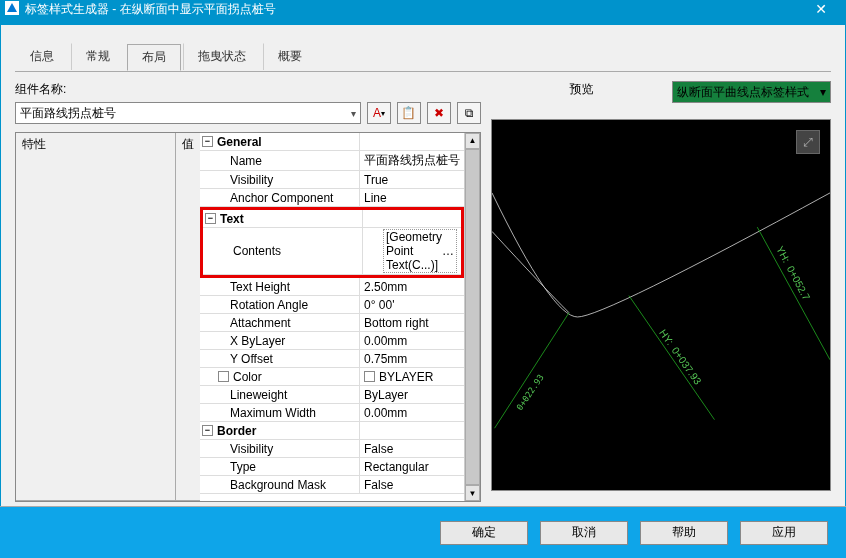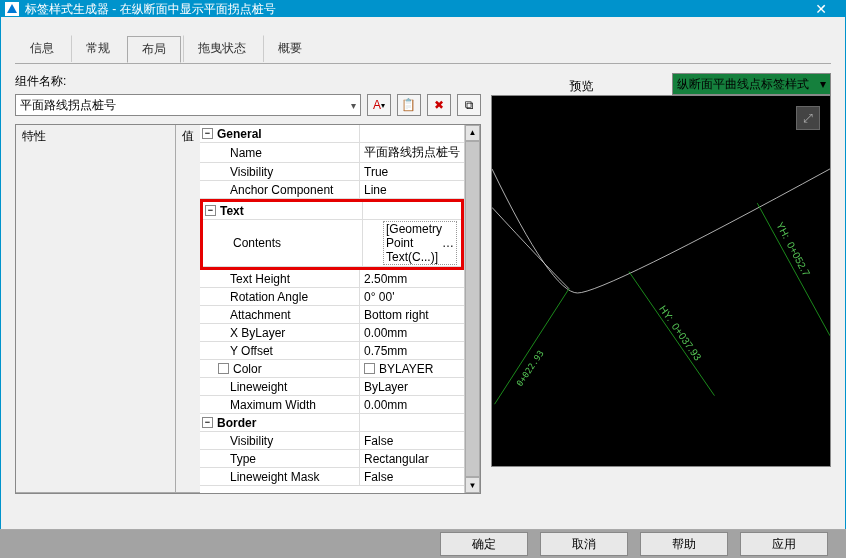--- a/index.html
+++ b/index.html
@@ -1,17 +1,17 @@
 <!DOCTYPE html>
 <html><head>
 <meta charset="utf-8">
 <style>
   * { box-sizing: border-box; margin: 0; padding: 0; font-family: "SimSun", "Microsoft YaHei", sans-serif; font-size: 12px; }
   body { background: #f0f0f0; width: 846px; height: 558px; overflow: hidden; border: 1px solid #0093cc; }
-  .titlebar { background: #0093cc; height: 16px; display: flex; align-items: center; padding: 0 4px; color: #fff; }
+  .titlebar { background: #0093cc; height: 24px; display: flex; padding: 0 4px; color: #fff; }
   .titlebar .icon-app { width: 14px; height:14px; background:#fff; display:inline-flex; align-items:center; justify-content:center; margin-right:6px; }
   .titlebar .icon-app svg{width:10px;height:10px;}
   .titlebar .title { flex:1; font-size:12px; color:#fff; }
   .titlebar .close { width: 40px; text-align:center; cursor:pointer; font-size:14px; }
 
   .tabs { background:#f0f0f0; padding: 18px 14px 0 14px; display:flex; gap:2px; border-bottom:none; }
   .tab { padding: 4px 14px; border:1px solid transparent; border-bottom:none; cursor:pointer; color:#333; }
   .tab + .tab { border-left:1px solid #ccc; }
   .tab.active { background:#f0f0f0; border:1px solid #aaa; border-bottom:1px solid #f0f0f0; position:relative; top:1px; }
   .tab-line { border-top:1px solid #aaa; margin:0 14px; position:relative; top:1px; }
@@ -39,30 +39,30 @@
   .checkbox { width:11px; height:11px; border:1px solid #888; display:inline-block; margin-right:4px; }
   .hl-text { border:3px solid #e60000; }
   .hl-text .c1, .hl-text .c2 { }
   .contents-val { flex:1; border:1px dotted #999; padding:0 2px; background:#fff; display:flex; align-items:center;margin-left:16px; }
   .contents-val .dots { margin-left:auto; }
   .scrollbar { width:16px; background:#f0f0f0; border-left:1px solid #ccc; position:relative; display:flex; flex-direction:column; }
   .scrollbar .sbtn { height:16px; border:1px solid #aaa; background:#e5e5e5; display:flex; align-items:center; justify-content:center; font-size:8px; }
   .scrollbar .thumb { background:#c8c8c8; border:1px solid #aaa; height:340px; }
 
   .right { width:395px; }
-  .preview-hdr { display:flex; align-items:flex-end; margin-bottom:0; }
+  .preview-hdr { display:flex; align-items:flex-start; margin-bottom:16px; }
   .preview-hdr .lbl { flex:1; text-align:center; }
   .preview-select { width:159px; height:22px; border:1px solid #888; background:#15803d; display:flex; align-items:center; justify-content:space-between; padding:4px 4px; }
   .preview { border:1px solid #888; height:372px; background:#000; position:relative; overflow:hidden; }
   .preview svg { width:100%; height:100%; }
   .pan-btn { position:absolute; top:10px; right:10px; width:24px; height:24px; background:#444; color:#aaa; display:flex; align-items:center; justify-content:center; border:1px solid #666; font-size:12px; }
 
   .preview-label { fill:#55c655; font-family:"SimSun",monospace; font-size:10px; }
 
-  .footer { position:absolute; bottom:0; left:0; right:0; height:29px; border-top:1px solid #aaa; display:flex; align-items:center; justify-content:flex-end; gap:12px; padding:0 18px; background:#a3a3a3; }
+  .footer { position:absolute; bottom:0; left:0; right:0; height:52px; border-top:1px solid #aaa; display:flex; align-items:center; justify-content:flex-end; gap:12px; padding:0 18px; background:#0ea5e9; }
   .footer button { width:88px; height:24px; border:1px solid #888; background:#e8e8e8; cursor:pointer; }
 </style>
 </head>
 <body>
 
 <div class="titlebar">
   <span class="icon-app">
     <svg viewBox="0 0 10 10">
         <polygon points="5,0 10,9 0,9" fill="#0078d4"></polygon>
       </svg>
@@ -199,21 +199,21 @@
         </div>
         <div class="row">
               <div class="c1 indent1">Visibility</div>
               <div class="c2">False</div>
             </div>
         <div class="row">
               <div class="c1 indent1">Type</div>
               <div class="c2">Rectangular</div>
             </div>
         <div class="row">
-              <div class="c1 indent1">Lineweight Mask</div>
+              <div class="c1 indent1">Background Mask</div>
               <div class="c2">False</div>
             </div>
 
       </div>
       </div>
       <div class="scrollbar">
         <div class="sbtn">▲</div>
         <div class="thumb"></div>
         <div style="flex:1"></div>
         <div class="sbtn">▼</div>

